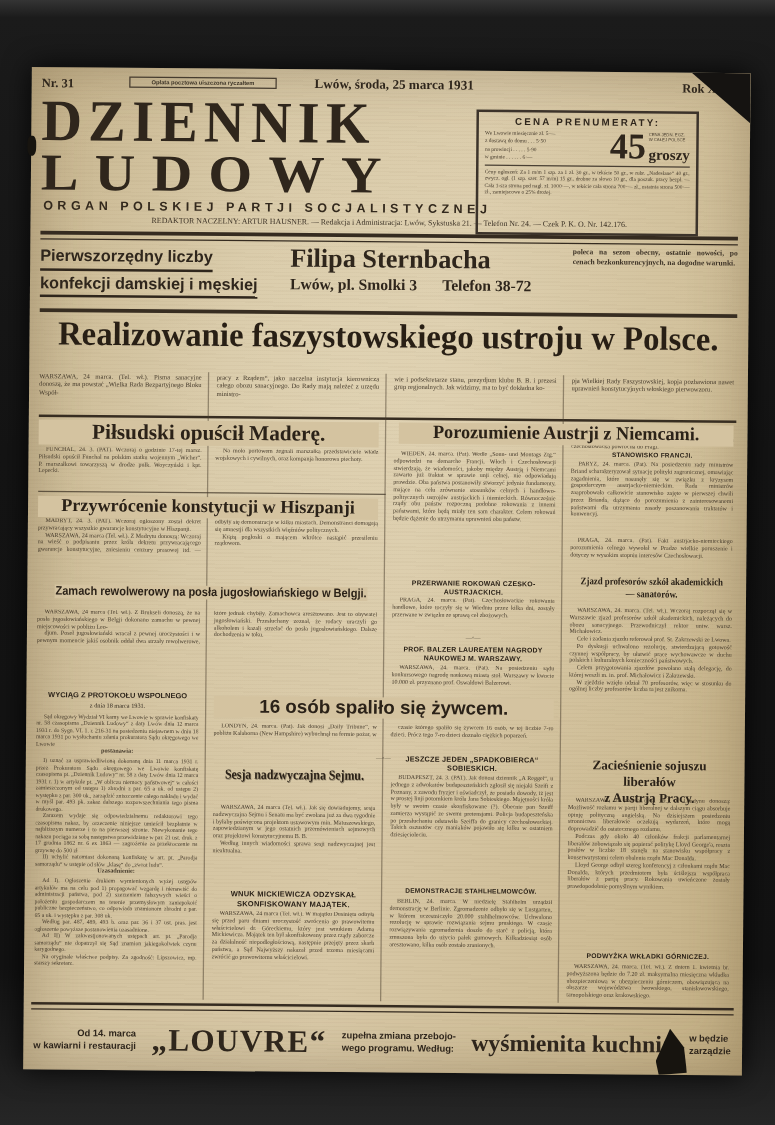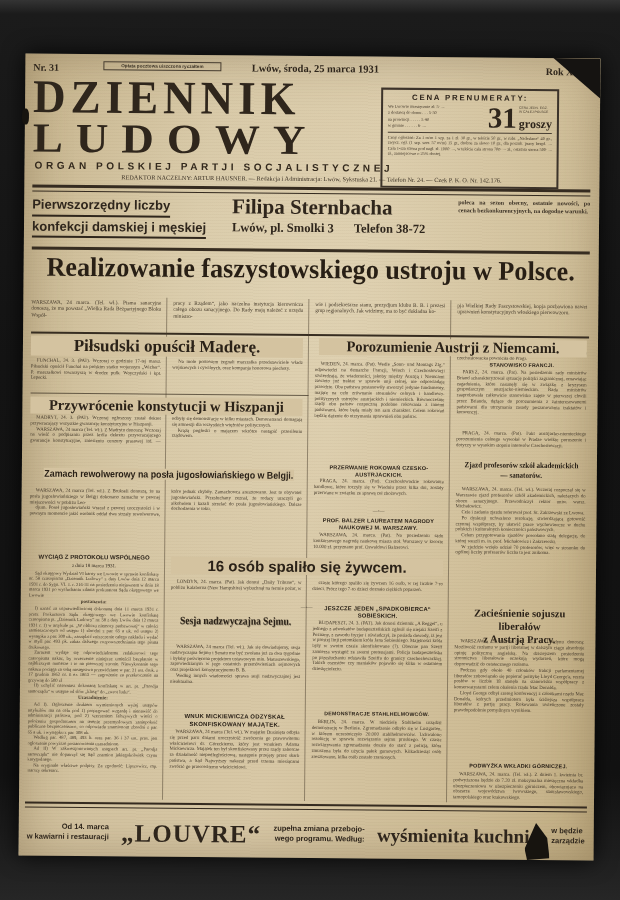--- a/index.html
+++ b/index.html
@@ -147,21 +147,21 @@
   <div class="abs pbox">
     <div class="pb-title">CENA PRENUMERATY:</div>
     <div class="pb-row">
       <div class="pb-lines">
         <div>We Lwowie miesięcznie zł. 5·—</div>
         <div>z dostawą do domu . . . 5·50</div>
         <div>na prowincji . . . . . 5·90</div>
         <div>w gminie . . . . . . 6·—</div>
       </div>
       <div class="pb-price">
-        <span class="pb-num">31</span>
+        <span class="pb-num">45</span>
         <span class="pb-side">
           <span class="pb-note">
             <span>CENA JEDN. EGZ.</span><br>
             <span>W CAŁEJ POLSCE</span>
           </span>
           <span class="pb-unit">groszy</span>
         </span>
       </div>
     </div>
     <div class="pb-div"></div>
@@ -313,21 +313,21 @@
     <p>WARSZAWA, 24. marca. (Tel. wł.). Z dniem 1. kwietnia br. podwyższona będzie do 7.20 zł. maksymalna miesięczna wkładka ubezpieczeniowa w ubezpieczeniu górniczem, obowiązująca na obszarze województwa lwowskiego, stanisławowskiego, tarnopolskiego oraz krakowskiego.</p>
   </div>
 
   <div class="abs botrule"></div>
   <div class="abs botad">
     <div class="bo-small">
       <span>Od 14. marca</span><br>
       <span>w kawiarni i restauracji</span>
     </div>
     <div class="bo-name">„LOUVRE“</div>
-    <div class="bo-small" style="text-align:right">
+    <div class="bo-small" style="text-align:left">
       <span>zupełna zmiana przebojo-</span><br>
       <span>wego programu. Według:</span>
     </div>
     <div class="bo-big">wyśmienita kuchnia</div>
     <div class="bo-small" style="text-align:left">
       <span>w będzie</span><br>
       <span>zarządzie</span>
     </div>
   </div>
 

